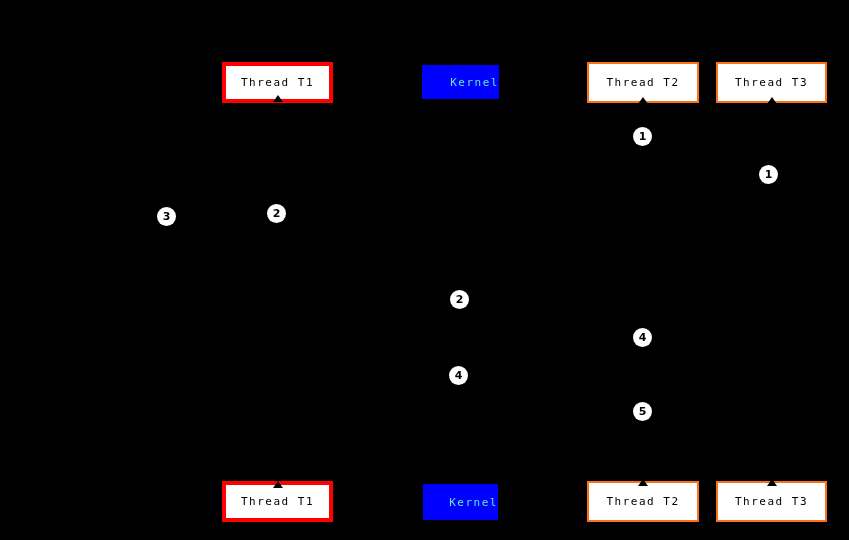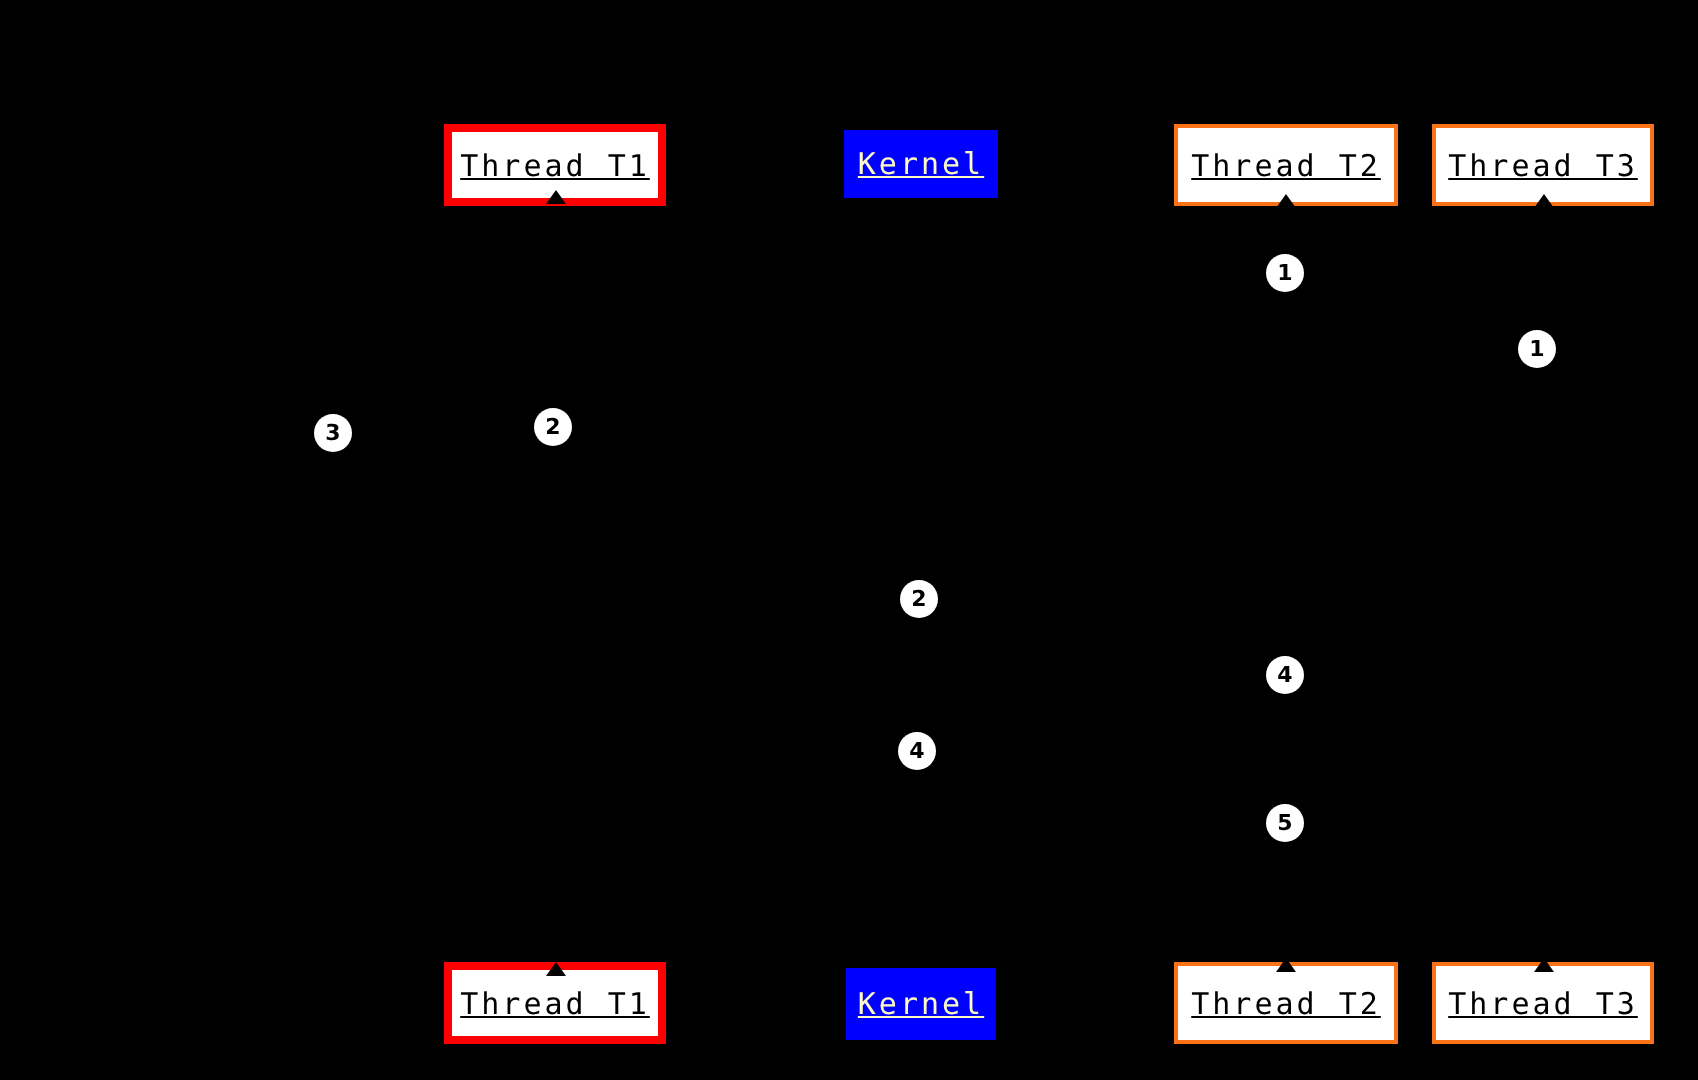--- a/index.html
+++ b/index.html
@@ -17,31 +17,31 @@
   }
   .box {
     position: absolute;
     box-sizing: border-box;
     background: #ffffff;
     color: #000000;
     display: flex;
     align-items: center;
     justify-content: center;
     font-family: "DejaVu Sans Mono", monospace;
-    font-size: 15px;
+    font-size: 11px;
     letter-spacing: 1.5px;
     white-space: nowrap;
-    text-decoration: underline;
   }
   .box.red-border  { border: 4px solid #ff0000; }
   .box.blue-border { border: 2px solid #f97316; }
   .box.kernel {
     background: #0000ff;
-    color: #fef9c3;
+    color: #5eead4;
     border: none;
+    justify-content: flex-end;
   }
   .notch {
     position: absolute;
     left: 50%;
     transform: translateX(-50%);
     width: 0;
     height: 0;
     border-left: 5px solid transparent;
     border-right: 5px solid transparent;
     border-bottom: 7px solid #000000;

